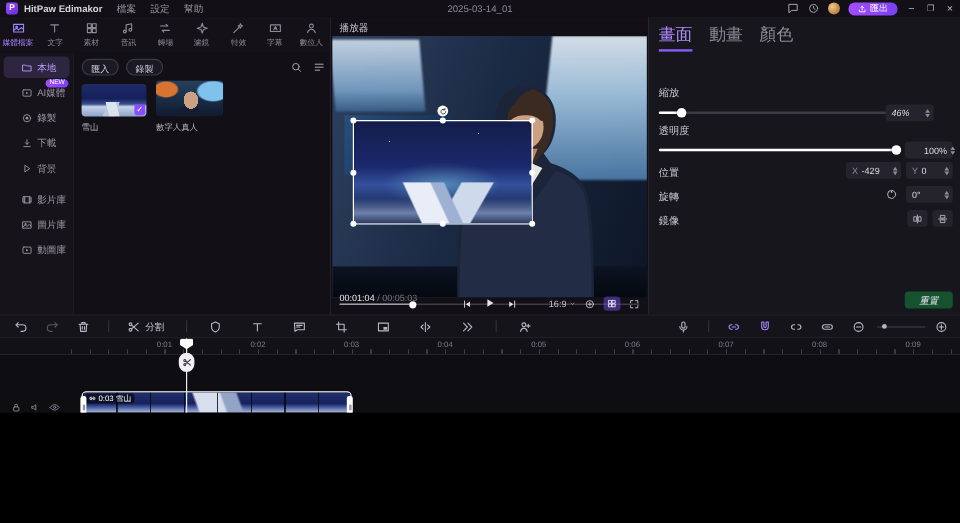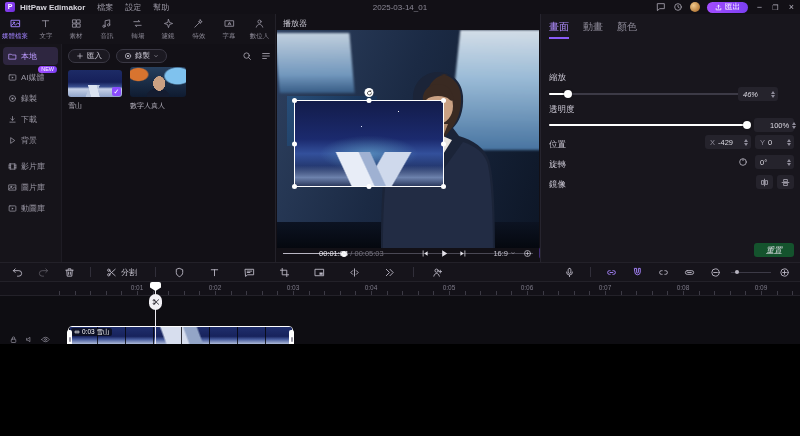--- a/index.html
+++ b/index.html
@@ -24,31 +24,31 @@
 
   
   .featuretabs { position:absolute; left:0; top:14px; width:276px; height:30px; background:#141218; display:flex; border-right:1px solid #232129; }
   .ftab { flex:1; display:flex; flex-direction:column; align-items:center; justify-content:center; gap:2px; color:#8e8b98; }
   .ftab svg { width:11px; height:11px; }
   .ftab .flbl { font-size:7px; transform:scale(.92); white-space:nowrap; }
   .ftab.active { color:#a283ff; }
 
   
   .sidebar { position:absolute; left:0; top:44px; width:62px; height:218px; background:#16141a; border-right:1px solid #1e1c24; }
-  .sitem { position:relative; margin:3px 3px 0 3px; height:18px; border-radius:4px; display:flex; align-items:center; gap:4px; padding-left:5px; color:#9b98a5; }
+  .sitem { position:relative; margin:3px 3px 0 3px; height:18px; border-radius:4px; display:flex; align-items:center; gap:4px; padding-left:15px; color:#9b98a5; }
   .sitem svg { width:9px; height:9px; }
   .sitem .slbl { font-size:8px; white-space:nowrap; }
   .sitem.active { background:#2e2640; color:#bd9cff; }
   .badge-new { position:absolute; right:1px; top:-2px; background:linear-gradient(90deg,#a34dff,#7b3ff2); color:#fff; font-size:5.5px; padding:0 3px; border-radius:4px; line-height:7px; }
   .sgap { height:5px; }
 
   
   .media { position:absolute; left:62px; top:44px; width:214px; height:218px; background:#121016; border-right:1px solid #232129; }
   .m-toolbar { position:absolute; left:6px; top:5px; right:4px; height:14px; display:flex; align-items:center; gap:6px; }
-  .pill-btn { height:14px; border:1px solid #3a3844; border-radius:7px; background:#1b1921; color:#cfccd8; font-size:7.5px; display:flex; align-items:center; gap:3px; padding:0 7px; }
+  .pill-btn { height:14px; border:1px solid #3a3844; border-radius:7px; background:#1b1921; color:#cfccd8; font-size:7.5px; display:flex; align-items:center; gap:3px; padding:0 7px;flex-direction:column; }
   .pill-btn svg { width:8px; height:8px; }
   .m-tools-right { margin-left:auto; display:flex; gap:9px; color:#a7a4b0; }
   .m-tools-right svg { width:10px; height:10px; }
   .thumb { position:absolute; border-radius:3px; overflow:hidden; }
   .thumb-mountain { left:6px; top:26px; width:54px; height:27px;
     background:linear-gradient(180deg,#1d2b66 0%,#16205a 45%,#3a4f8f 62%,#c7d2e8 70%,#8fa3c9 100%);}
   .thumb-mountain:after{ content:""; position:absolute; left:0; bottom:0; width:100%; height:12px;
     background:linear-gradient(75deg,transparent 40%,#dbe3f1 41% 55%,transparent 56%),linear-gradient(-70deg,transparent 45%,#b9c6de 46% 62%,transparent 63%);}
   .thumb-check { position:absolute; right:1px; bottom:1px; width:9px; height:9px; border-radius:2px; background:#8a4dff; color:#fff; font-size:7px; line-height:9px; text-align:center; }
   .thumb-anchor { left:68px; top:23px; width:56px; height:30px;
@@ -84,37 +84,37 @@
     background:linear-gradient(65deg,transparent 34%,#e8edf7 35% 48%,#9fb1d2 49% 55%,transparent 56%),
     linear-gradient(-60deg,transparent 30%,#cfd9ec 31% 46%,transparent 47%),
     linear-gradient(180deg,transparent 40%,#6d82ad 75%,#2c3a5e 100%); }
   .handle { position:absolute; width:5px; height:5px; border-radius:50%; background:#fff; }
   .rot-handle { position:absolute; left:50%; top:-13px; transform:translateX(-50%); width:9px; height:9px; border-radius:50%; background:#fff; color:#333; display:flex; align-items:center; justify-content:center; }
   .rot-handle svg { width:6px; height:6px; stroke-width:3; }
   .seekbar { position:absolute; left:7px; right:7px; top:238px; height:3px; }
   .seek-track { position:absolute; left:0; right:0; top:1px; height:1px; background:#4a4854; }
   .seek-played { position:absolute; left:0; width:23%; top:1px; height:1px; background:#b9b6c3; }
   .seek-dot { position:absolute; left:23%; top:-1.5px; width:6px; height:6px; border-radius:50%; background:#fff; }
-  .p-controls { position:absolute; left:0; bottom:0; width:100%; height:18px; display:flex; align-items:center; padding:0 7px;margin-left:36px; }
+  .p-controls { position:absolute; left:0; bottom:0; width:100%; height:18px; display:flex; padding:0 7px; }
   .time { font-size:7.5px; color:#e8e6ee; }
   .time .sep,.time .total { color:#77747f; }
   .transport { position:absolute; left:50%; transform:translateX(-50%); display:flex; align-items:center; gap:9px; color:#e4e2ea; }
   .transport svg { width:9px; height:9px; }
   .transport .play svg { width:11px; height:11px; }
   .p-right { margin-left:auto; display:flex; align-items:center; gap:7px; color:#c6c3cf; }
   .p-right svg { width:9px; height:9px; }
   .ratio { font-size:7.5px; display:flex; align-items:center; gap:2px; }
   .ratio svg { width:6px; height:6px; }
   .gridbtn { width:14px; height:12px; border-radius:3px; background:rgba(122,80,240,.45); display:flex; align-items:center; justify-content:center; color:#fff; }
   .gridbtn svg { width:8px; height:8px; }
 
   
   .props { position:absolute; left:540px; top:14px; width:260px; height:248px; background:#18161d; border-left:1px solid #26242e; }
   .ptabs { position:absolute; left:8px; top:6px; display:flex; gap:14px; }
-  .ptab { font-size:10px; color:#8f8c9a; padding-bottom:3px; }
+  .ptab { font-size:14px; color:#8f8c9a; padding-bottom:3px; }
   .ptab.active { color:#b08dff; border-bottom:2px solid #8a5cf6; }
   .segmented { position:absolute; left:8px; top:28px; width:244px; height:16px; border:1px solid #2e2c36; border-radius:3px; display:flex; overflow:hidden; }
   .seg { flex:1; display:flex; align-items:center; justify-content:center; font-size:8px; color:#8f8c9a; border-right:1px solid #2e2c36; }
   .seg:last-child { border-right:none; }
   .seg.active { background:#302e39; color:#e9e7f0; }
   .plabel { position:absolute; left:8px; font-size:8.5px; color:#c9c6d2; }
   .slider { position:absolute; left:8px; width:202px; height:8px; }
   .sl-track { position:absolute; left:0; right:0; top:3px; height:2px; border-radius:1px; background:#3c3a46; }
   .sl-fill { position:absolute; left:0; top:3px; height:2px; border-radius:1px; background:#fff; }
   .sl-thumb { position:absolute; top:0; width:8px; height:8px; border-radius:50%; background:#fff; box-shadow:0 0 2px rgba(0,0,0,.6); }

